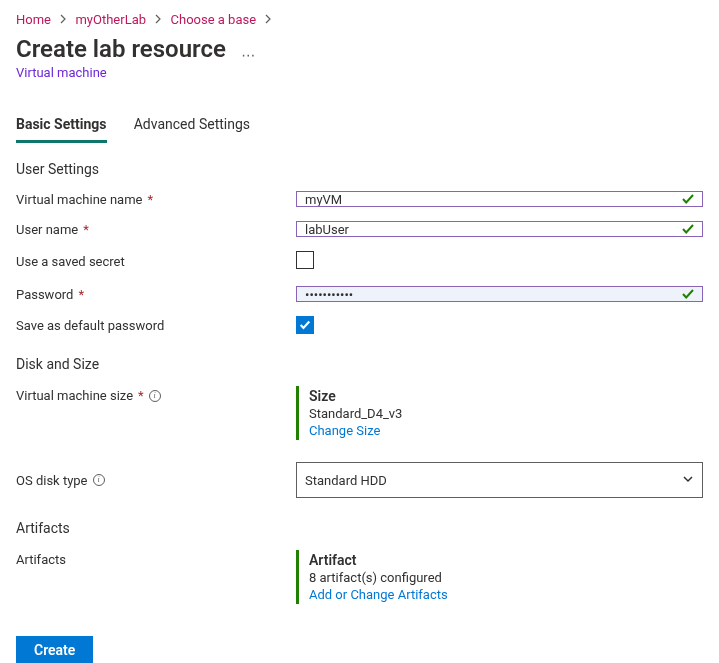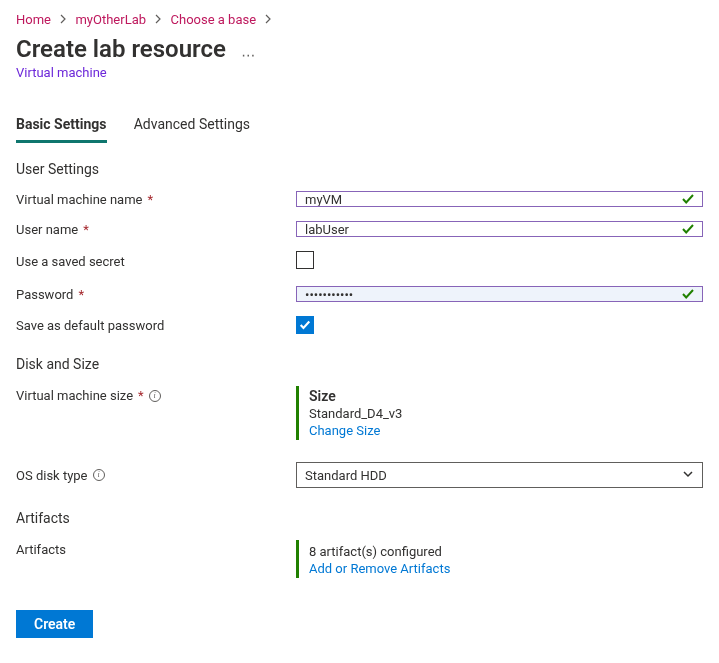--- a/index.html
+++ b/index.html
@@ -110,21 +110,21 @@
     .checkbox.checked svg { width:12px; height:12px; stroke:#fff; stroke-width:2.5; fill:none; }
     .card {
       border-left: 3px solid #208000;
       padding: 2px 0 2px 10px;
     }
     .card .card-title { font-weight: 600; font-size: 14px; }
     .card .card-line { font-size: 13px; margin-top: 2px; }
     .link { color: #0078d4; cursor: pointer; }
     .select {
       width: 100%;
-      height: 26px;
+      height: 36px;
       border: 1px solid #605e5c;
       padding: 0 8px;
       font-size: 13px;
       display: flex;
       align-items: center;
       justify-content: space-between;
       cursor: pointer;
       background: #fff;
     }
     .select .chev-down svg { width:12px; height:12px; stroke:#323130; stroke-width:1.5; fill:none; }
@@ -275,22 +275,23 @@
 
 
 <div class="section-head" style="margin-top:22px">Artifacts</div>
 
 <div class="form-row align-top">
   <div class="form-label">
     <span>Artifacts</span>
   </div>
   <div class="form-control">
     <div class="card">
+      <div class="card-title">Artifact</div>
       <div class="card-line">8 artifact(s) configured</div>
-      <div class="card-line link">Add or Remove Artifacts</div>
+      <div class="card-line link">Add or Change Artifacts</div>
     </div>
   </div>
 </div>
 
 <button class="create-btn">Create</button>
 
 
 
 
 </body></html>

